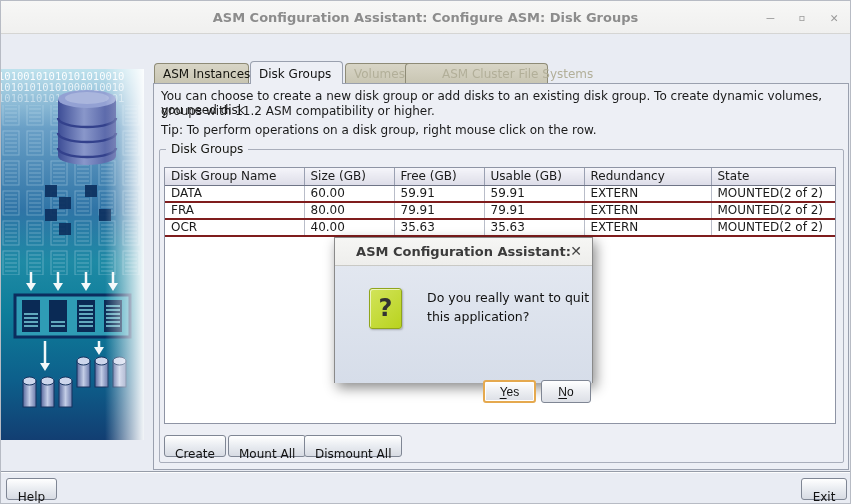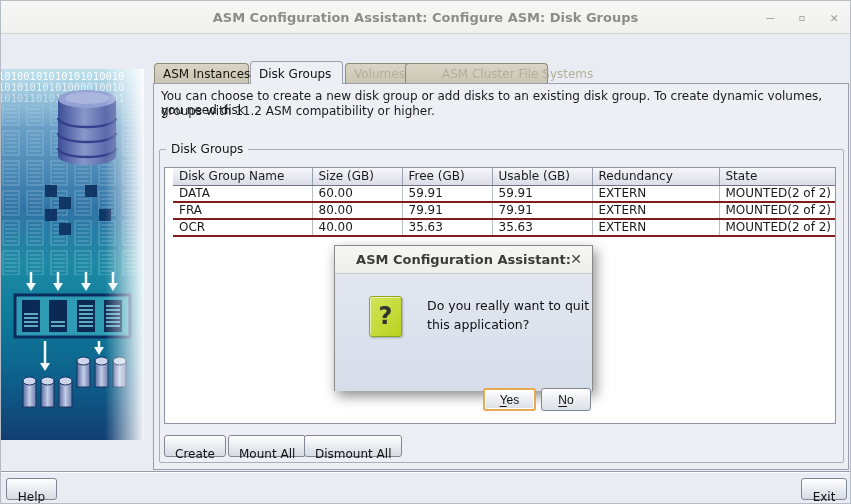--- a/index.html
+++ b/index.html
@@ -38,21 +38,21 @@
   .desc-line2 { position:absolute; left:160px; top:103px; width:686px; z-index:5; }
   .tip-line   { position:absolute; left:160px; top:122px; width:686px; z-index:5; }
 
   
   .dg-fieldset { position:absolute; left:158px; top:141px; width:685px; height:321px;
     border:1px solid #a9aebb; border-radius:2px; z-index:5; }
   .dg-fieldset legend { margin-left:6px; padding:0 5px; font-size:12px; color:#14140f; }
 
   
   .table-wrap { position:absolute; left:163px; top:166px; width:672px; height:257px;
-    background:#ffffff; border:1px solid #8e94a4; z-index:6; overflow:hidden;padding-left:8px; }
+    background:#ffffff; border:1px solid #8e94a4; z-index:6; overflow:hidden; }
   table.dg { border-collapse:collapse; table-layout:fixed; width:671px; }
   table.dg th { background:linear-gradient(#f5f5fa,#dddde8); font-weight:normal; text-align:left;
     padding:1px 6px 2px 6px; border-right:1px solid #9aa0b2; border-bottom:1px solid #6e7486;
     font-size:12px; height:17px; overflow:hidden; white-space:nowrap; }
   table.dg td { padding:0 6px 1px 6px; border-right:1px solid #b9bdc9; border-bottom:2px solid #7f1d1d;
     font-size:12px; height:15px; overflow:hidden; white-space:nowrap; }
 
   
   .btn { position:absolute; height:22px; background:linear-gradient(#ffffff,#e9ecf1 50%,#d7dbe3);
     border:1px solid #7f8694; border-radius:3px; font-size:12px; color:#111;
@@ -61,21 +61,21 @@
   .btn-create   { left:163px; top:434px; z-index:6; }
   .btn-mountall { left:227px; top:434px; z-index:6; }
   .btn-dismount { left:303px; top:434px; z-index:6; }
   .btn-help { left:5px;  top:477px; width:51px; }
   .btn-exit { left:800px; top:477px; width:46px; }
 
   .footer-sep { position:absolute; left:0; top:470px; width:100%; height:1px; background:#969ca8; }
   .footer-sep2 { position:absolute; left:0; top:471px; width:100%; height:1px; background:#fdfdfd; }
 
   
-  .dialog { position:absolute; left:333px; top:244px; width:259px; height:146px;
+  .dialog { position:absolute; left:333px; top:236px; width:259px; height:146px;
     border:1px solid #8a8a8a; box-shadow:3px 5px 12px rgba(0,0,0,0.45); z-index:20; background:#dde3ed; }
   .dialog-titlebar { position:relative; height:28px; background:linear-gradient(#f6f6f4,#eeeeec);
     border-bottom:1px solid #c9c9c5; display:flex; align-items:center; justify-content:center; }
   .dialog-title { font-weight:bold; font-size:13px; color:#3b3b3b; }
   .dialog-close { position:absolute; right:10px; top:5px; font-size:14px; font-weight:bold; color:#444; cursor:default; }
   .dialog-body { position:relative; height:117px; background:linear-gradient(#e2e7f0,#d6dde9); }
   .q-icon { position:absolute; left:34px; top:22px; width:33px; height:41px;
     background:linear-gradient(135deg,#d2e45a,#b9d31f); border:1px solid #90a51c; border-radius:3px;
     box-shadow:inset 1px 1px 0 rgba(255,255,255,.6), 1px 1px 2px rgba(0,0,0,.25);
     color:#333; font-size:24px; font-weight:bold; text-align:center; line-height:39px; }
@@ -242,20 +242,21 @@
 
   <div class="tab tab-asm-instances">ASM Instances</div>
   <div class="tab active tab-disk-groups">Disk Groups</div>
   <div class="tab disabled tab-volumes">Volumes</div>
   <div class="tab disabled tab-acfs">ASM Cluster File Systems</div>
 
   <div class="panel"></div>
 
   <div class="desc-line1">You can choose to create a new disk group or add disks to an existing disk group. To create dynamic volumes, you need disk</div>
   <div class="desc-line2">groups with 11.2 ASM compatibility or higher.</div>
+  <div class="tip-line">Tip: To perform operations on a disk group, right mouse click on the row.</div>
 
   <fieldset class="dg-fieldset">
     <legend>Disk Groups</legend>
   </fieldset>
 
   <div class="table-wrap">
     <table class="dg">
       <colgroup>
         <col style="width:139px">
           <col style="width:90px">

